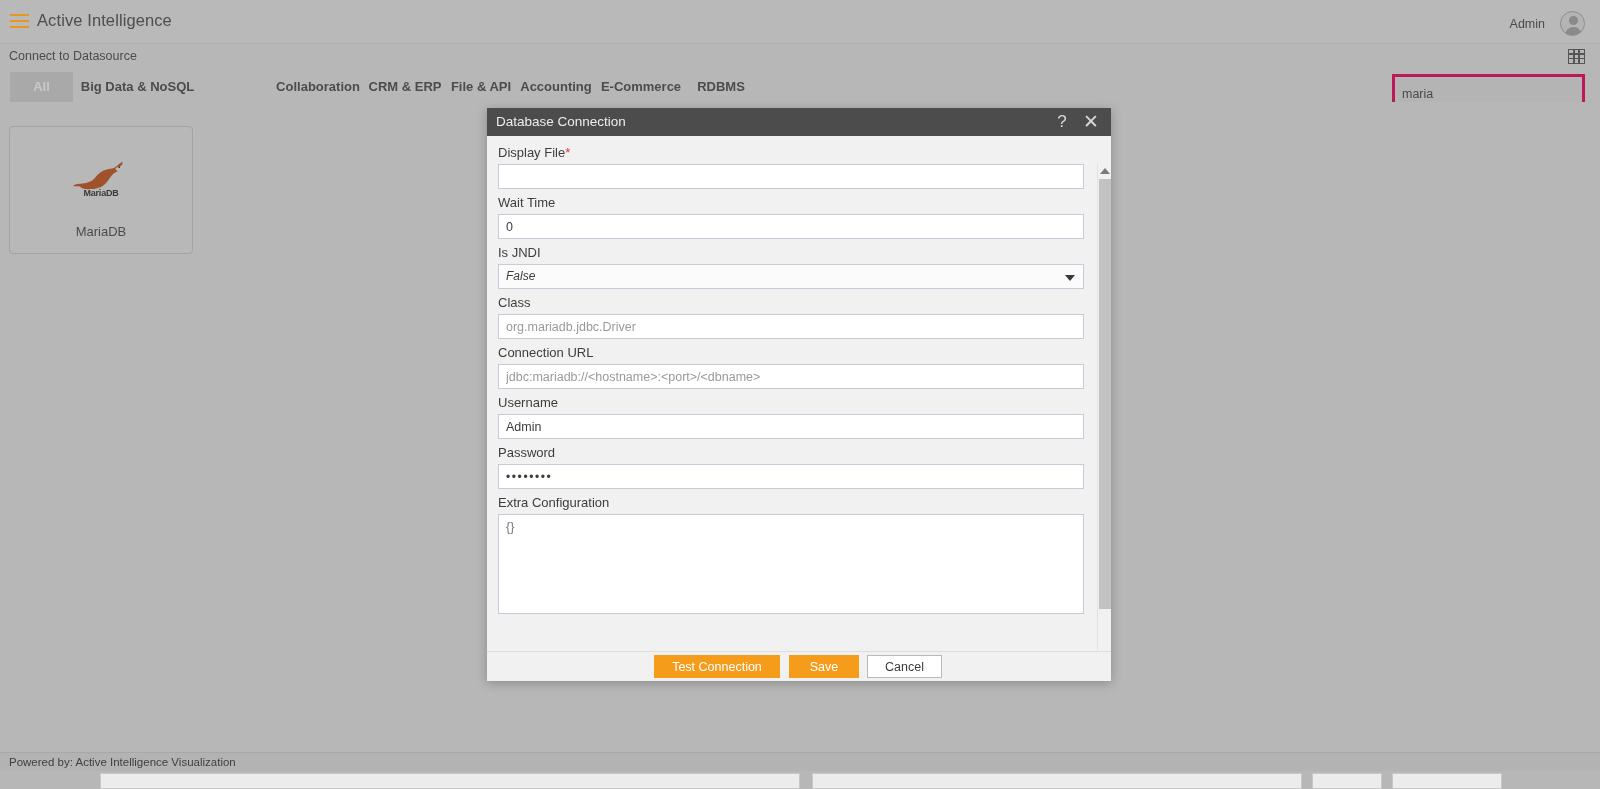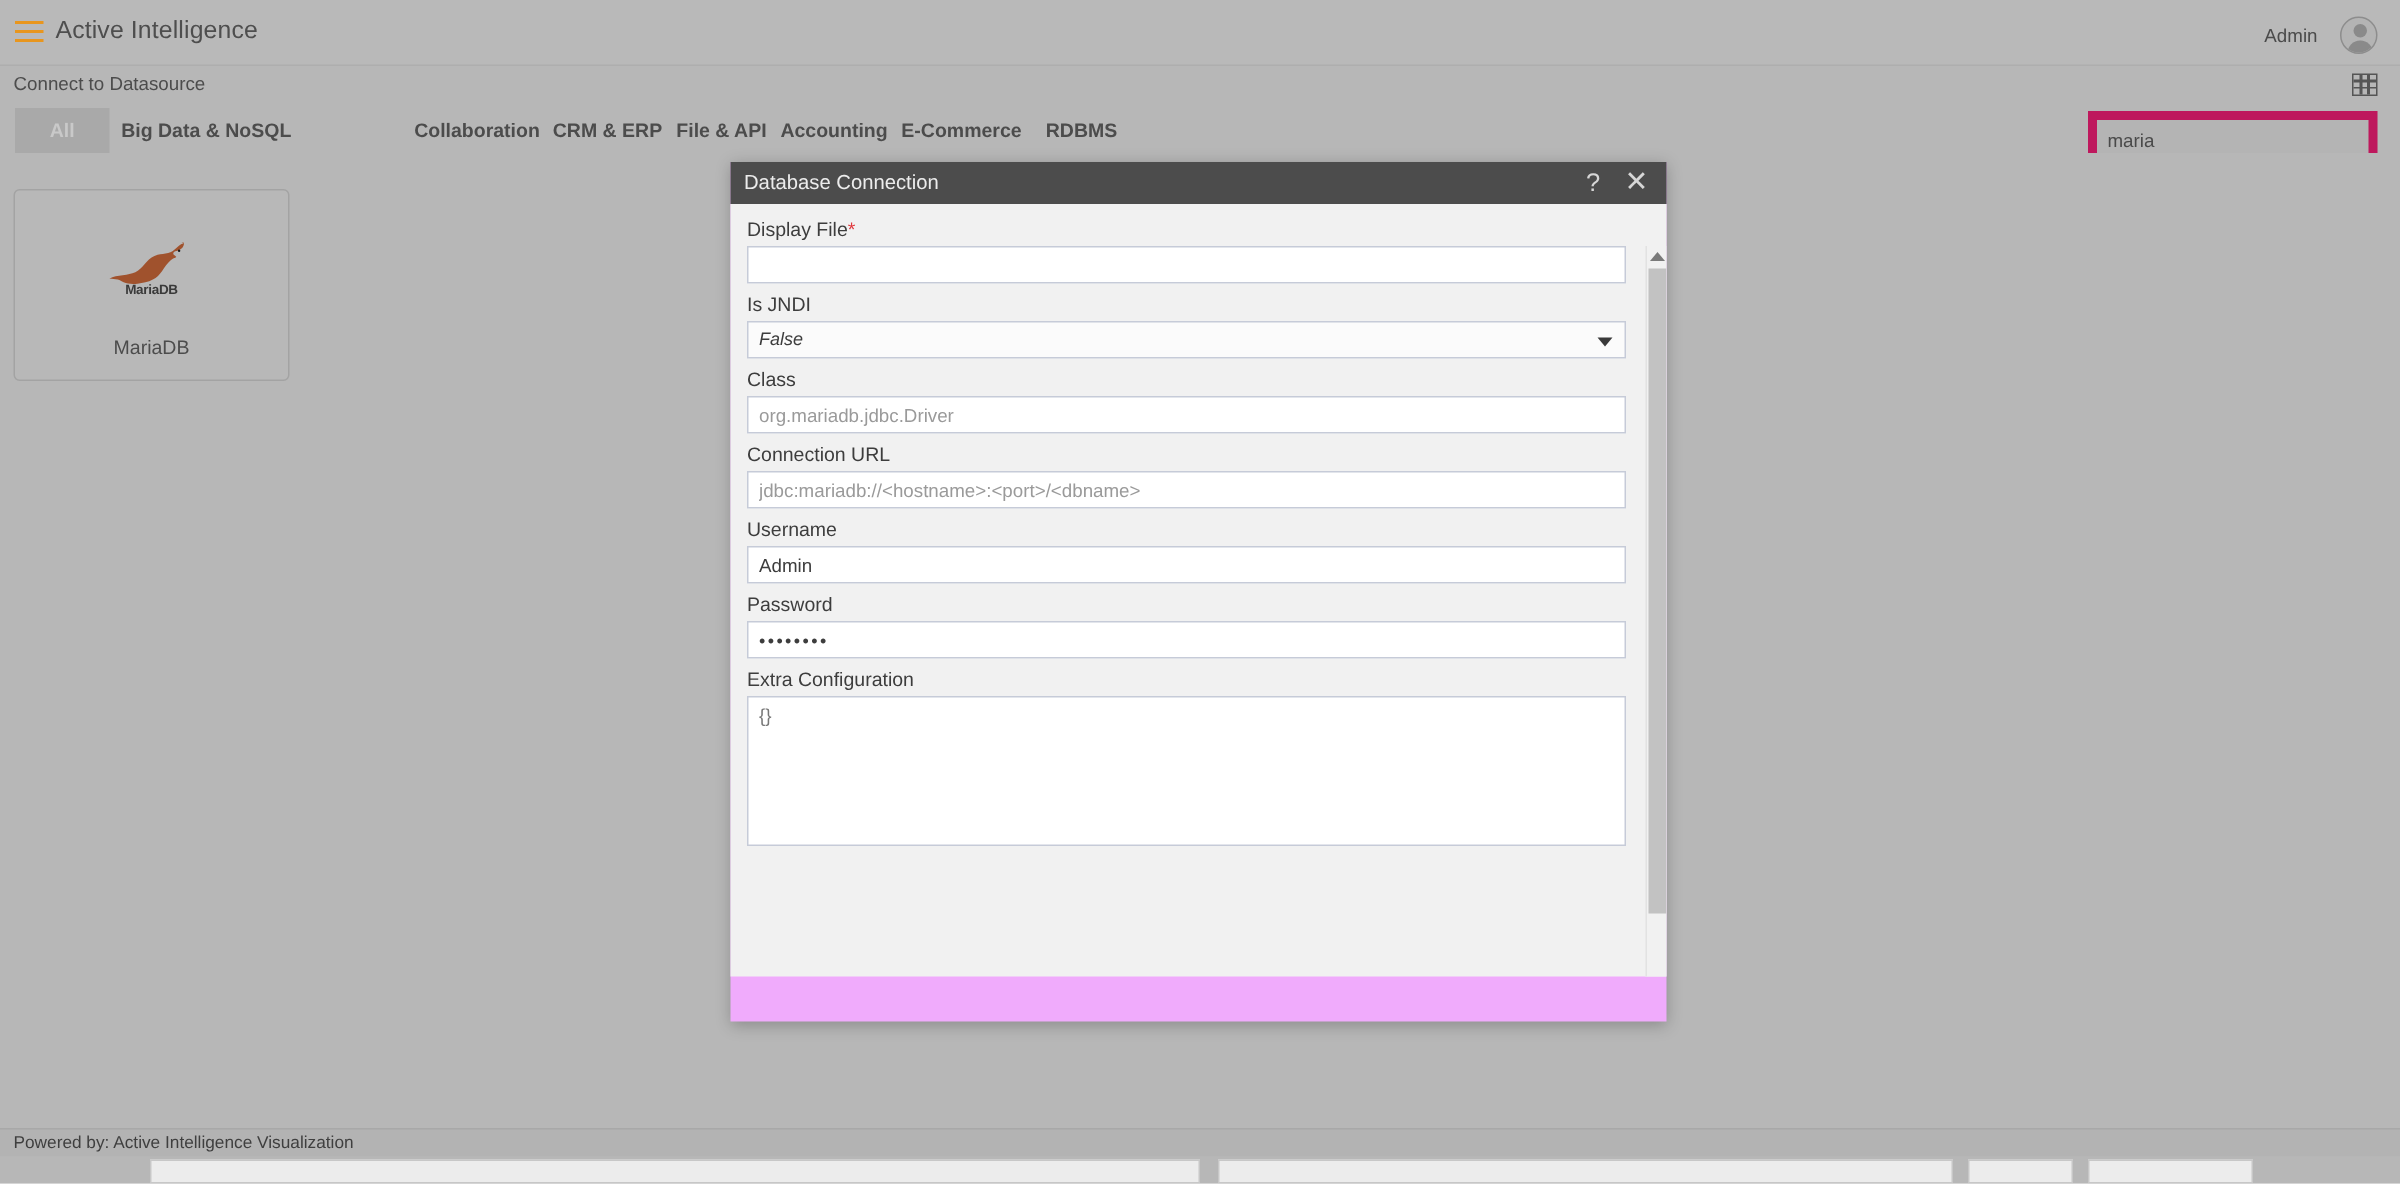--- a/index.html
+++ b/index.html
@@ -101,21 +101,21 @@
   .tab.active {
     background: #a9a9a9;
     color: #c9c9c9;
   }
 
   
   .search-box {
     position: absolute; right: 15px; top: 74px;
     width: 193px; height: 39px;
     background: #b4b4b4;
-    border: 6px solid #be185d;
+    border: 3px solid #be185d;
     font-size: 12.5px;
     color: #4a4a4a;
     padding: 0 7px;
     font-family: "Liberation Sans", sans-serif;
     outline: none;
   }
 
   
   .content {
     position: absolute; left: 0; top: 102px;
@@ -375,20 +375,24 @@
     </div>
 
     <div class="modal-body">
       <div class="form-area">
 
         <div class="field">
           <label class="field-label"><span>Display File</span><span class="req">*</span></label>
           <input class="field-input" type="text" value="" style="">
         </div>
 
+        <div class="field">
+          <label class="field-label">Wait Time</label>
+          <input class="field-input" type="text" value="0" style="">
+        </div>
 
         <div class="field">
           <label class="field-label">Is JNDI</label>
           <div class="field-select">
             <span class="sel-value">False</span>
             <span class="caret"></span>
           </div>
         </div>
 
         <div class="field">
@@ -418,15 +422,20 @@
 
       </div>
 
       <div class="vscroll">
         <span class="arrow up"></span>
         <span class="thumb"></span>
 
       </div>
     </div>
 
+    <div class="modal-footer">
+      <button class="btn btn-primary btn-test">Test Connection</button>
+      <button class="btn btn-primary btn-save">Save</button>
+      <button class="btn btn-cancel">Cancel</button>
+    </div>
 
   </div>
 </div>
 
 </body></html>

